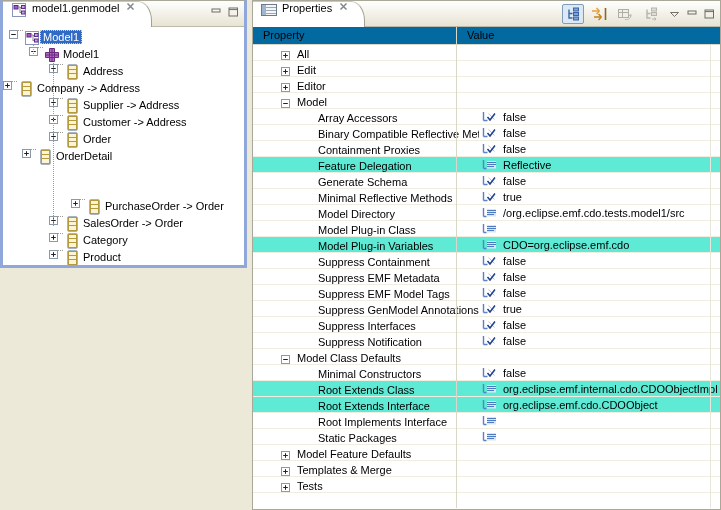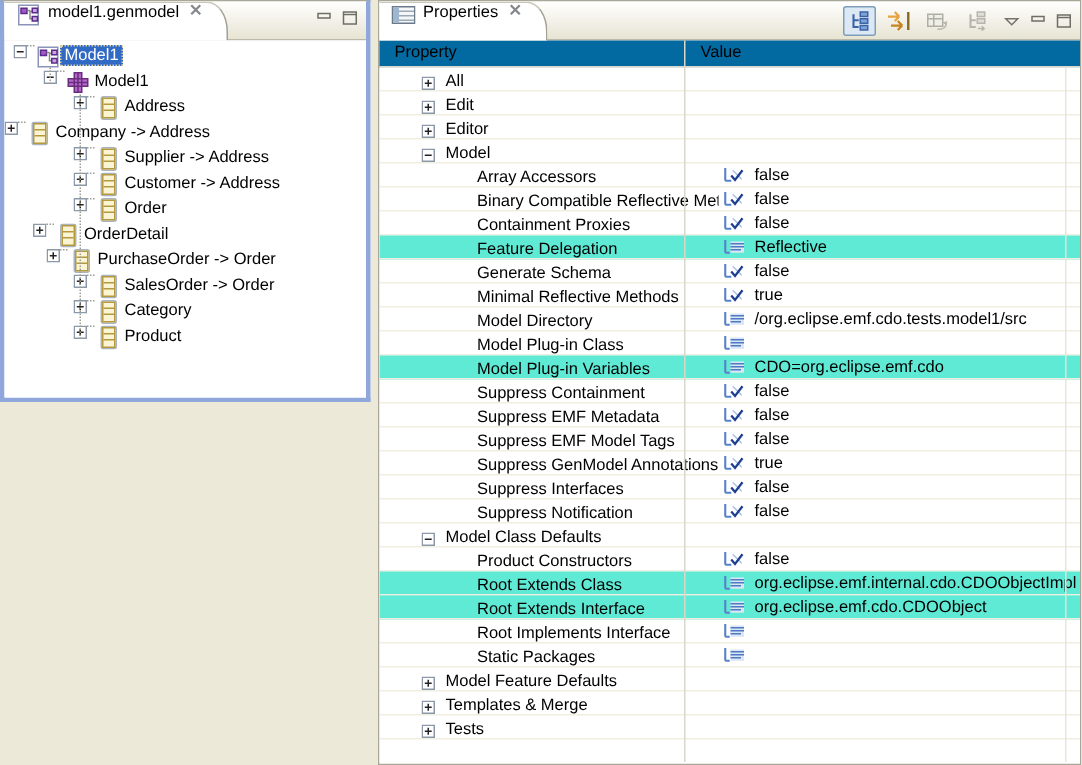--- a/index.html
+++ b/index.html
@@ -245,21 +245,21 @@
         <span class="stub"></span>
         <span class="ticon">
           <svg width="16" height="16">
             <rect x="3.5" y="0.5" width="10" height="15" rx="1.5" fill="none" stroke="#A9B4C0"></rect>
             <rect x="4.5" y="1.5" width="8" height="13" fill="#FBF4D5" stroke="#B49A3C"></rect>
             <path d="M5 5.5h7M5 9.5h7" stroke="#B49A3C" fill="none"></path>
           </svg>
         </span>
         <span class="tlbl">OrderDetail</span>
       </div>
-      <div class="trow" style="padding-left: 28px;">
+      <div class="trow" style="padding-left: 68px; margin-top: 33px;">
         <span class="expander">
           <svg width="9" height="9">
             <rect x="0.5" y="0.5" width="8" height="8" fill="#FFFFFF" stroke="#8B99A8"></rect>
             <path d="M2.2 4.5h4.6" stroke="#222" fill="none"></path>
             <path d="M4.5 2.2v4.6" stroke="#222" fill="none"></path>
           </svg>
         </span>
         <span class="stub"></span>
         <span class="ticon">
           <svg width="16" height="16">
@@ -694,21 +694,21 @@
               <rect x="0.5" y="0.5" width="8" height="8" fill="#FFFFFF" stroke="#8B99A8"></rect>
               <path d="M2.2 4.5h4.6" stroke="#222" fill="none"></path>
             </svg>
           </span>
           <span>Model Class Defaults</span>
         </div>
         <div class="pval"></div>
       </div>
       <div class="prow">
         <div class="pname leaf">
-          <span>Product Constructors</span>
+          <span>Minimal Constructors</span>
         </div>
         <div class="pval">
           <span class="vicon">
             <svg width="15" height="12">
               <path d="M1.5 1v8.5M1.5 9.5h4" stroke="#5A81C8" stroke-width="1.4" fill="none"></path>
               <path d="M6.5 2.5l6 6" stroke="#A9C0E8" fill="none"></path>
               <path d="M5.5 6l2.5 3L13 2.5" stroke="#1E3F8F" stroke-width="1.5" fill="none"></path>
             </svg>
           </span>
           <span>false</span>

